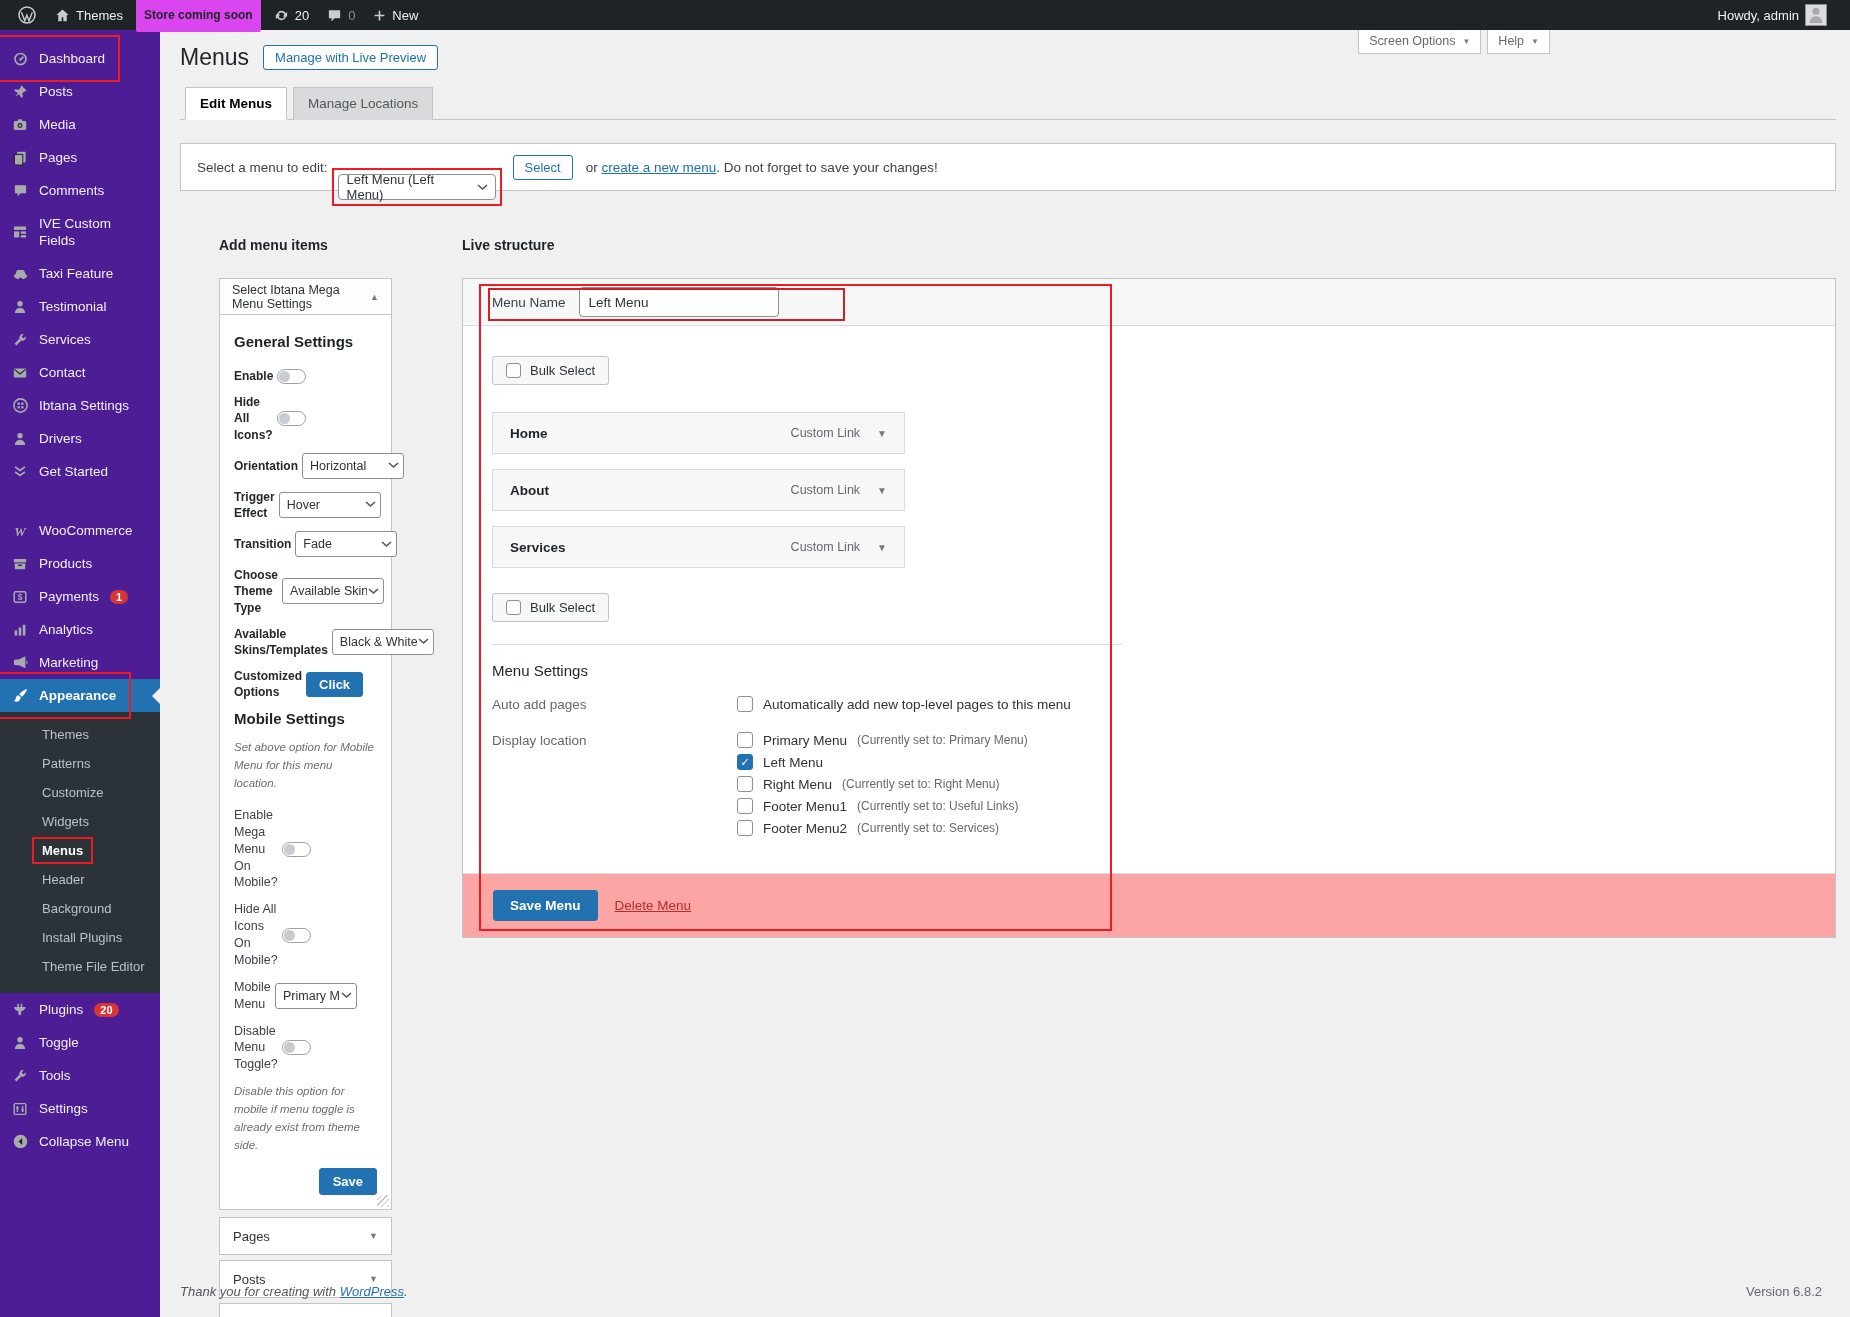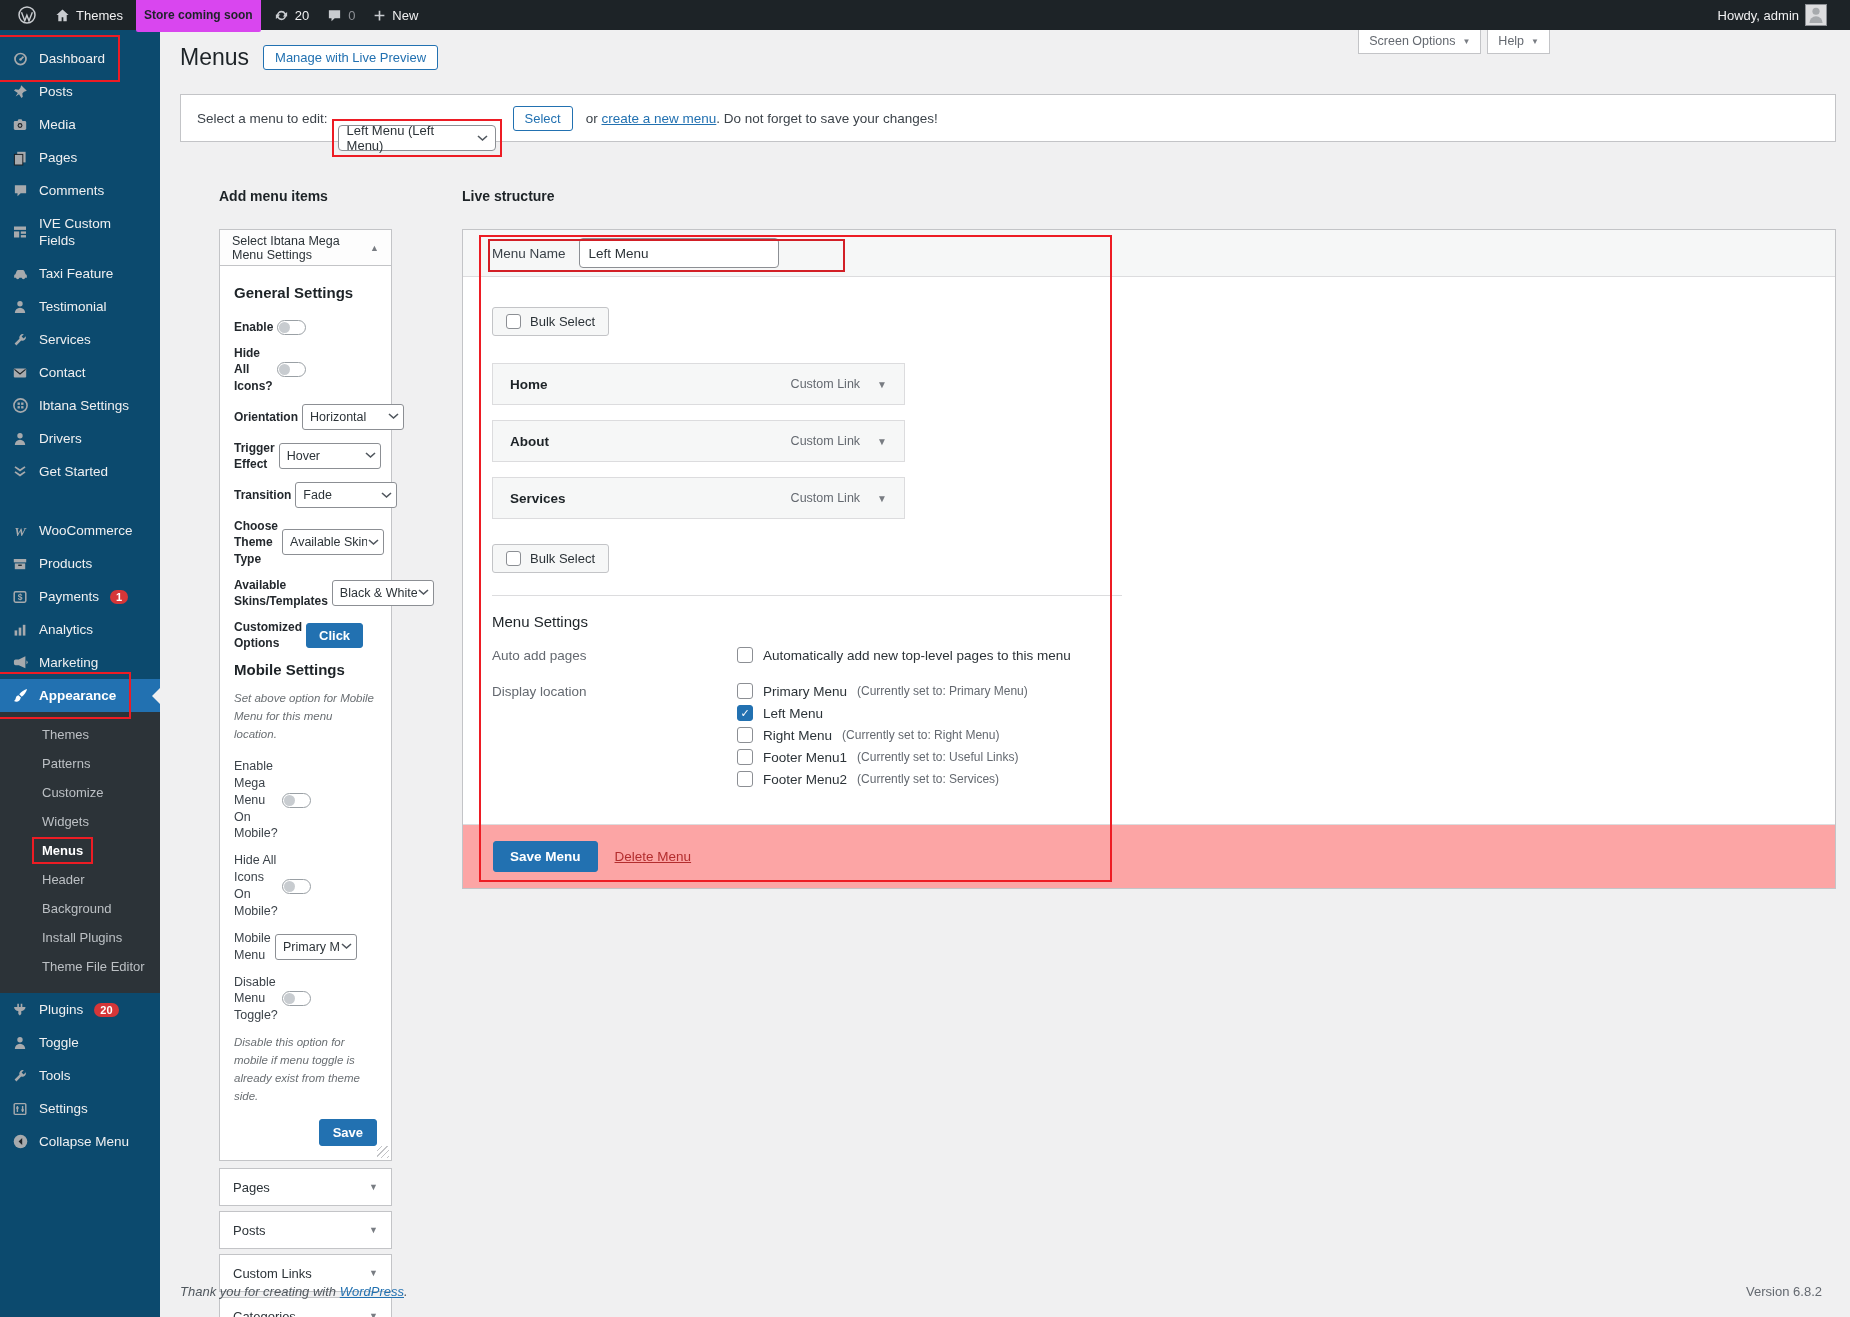--- a/index.html
+++ b/index.html
@@ -13,21 +13,21 @@
   .ab-item { display:flex; align-items:center; gap:6px; padding:0 9px; height:30px; font-size:13px; color:#f0f0f1; cursor:pointer; }
   .ab-item .ic { color:#c9ccd0; }
   .ab-count-dim { color:#8c8f94; }
   .ab-badge { background:#d946ef; color:#1d2327; font-size:12px; font-weight:bold; padding:10px 8px; border-radius:2px; margin:12px 4px; }
   .ab-right { margin-left:auto; display:flex; align-items:center; gap:8px; }
   .ab-avatar { width:22px; height:22px; background:#dcdcde; border:1px solid #8c8f94; display:flex; align-items:flex-end; justify-content:center; overflow:hidden; }
   .ic { display:inline-flex; align-items:center; justify-content:center; }
   .ic svg { display:block; }
 
   
-  .sidebar { position:absolute; top:30px; left:0; bottom:0; width:160px; background:#0c4a6e; color:#f0f0f1; z-index:40; }
+  .sidebar { position:absolute; top:30px; left:0; bottom:0; width:160px; background:#4c1d95; color:#f0f0f1; z-index:40; }
   #adminmenu { list-style:none; padding-top:12px; }
   .mi { position:relative; font-size:13.5px; }
   .mi-inner { display:flex; align-items:center; gap:9px; padding:8px 8px 8px 10px; cursor:pointer; width:fit-content; max-width:156px; }
   .mi .ic { color:#a7aaad; width:20px; flex:0 0 20px; }
   .mi-label { color:#f0f0f1; line-height:17px; }
   .mi.two-line .mi-label { width:92px; }
   .mi.gap-after { margin-bottom:26px; }
   .mi.active { background:#2271b1; }
   .mi.active .ic { color:#ffffff; }
   .mi.active .mi-label { color:#fff; font-weight:bold; }
@@ -488,20 +488,24 @@
         <span>Help</span>
         <span class="meta-caret">▼</span>
       </span>
     </div>
 
     <div class="title-row">
       <h1>Menus</h1>
       <button class="btn-outline">Manage with Live Preview</button>
     </div>
 
+    <nav class="tabs">
+      <span class="tab active">Edit Menus</span>
+      <span class="tab inactive">Manage Locations</span>
+    </nav>
 
     <div class="select-bar">
       <span>Select a menu to edit:</span>
       <span class="sel-wrap annot-tight">
         <span class="big-select">
           <span>Left Menu (Left Menu)</span>
           <span class="sel-ch">
               <svg width="11" height="7" viewBox="0 0 11 7">
                 <path d="M1 1l4.5 4L10 1" stroke="#50575e" stroke-width="1.6" fill="none"></path>
               </svg>

